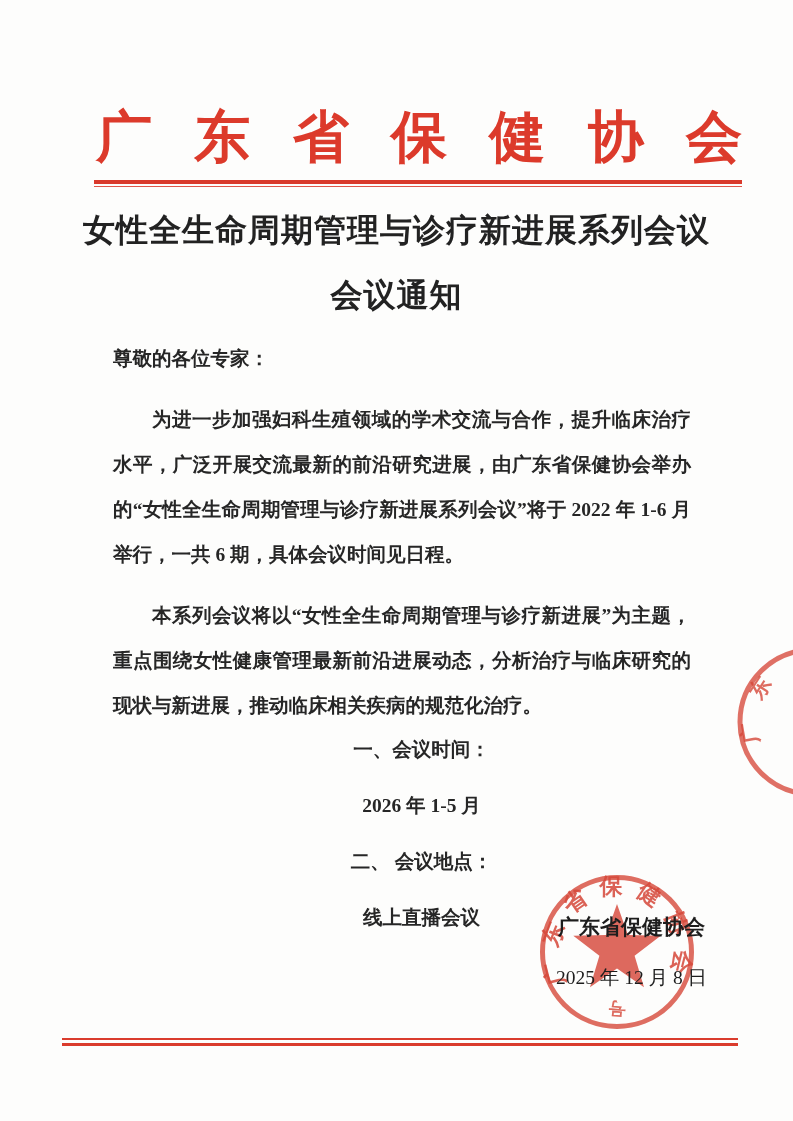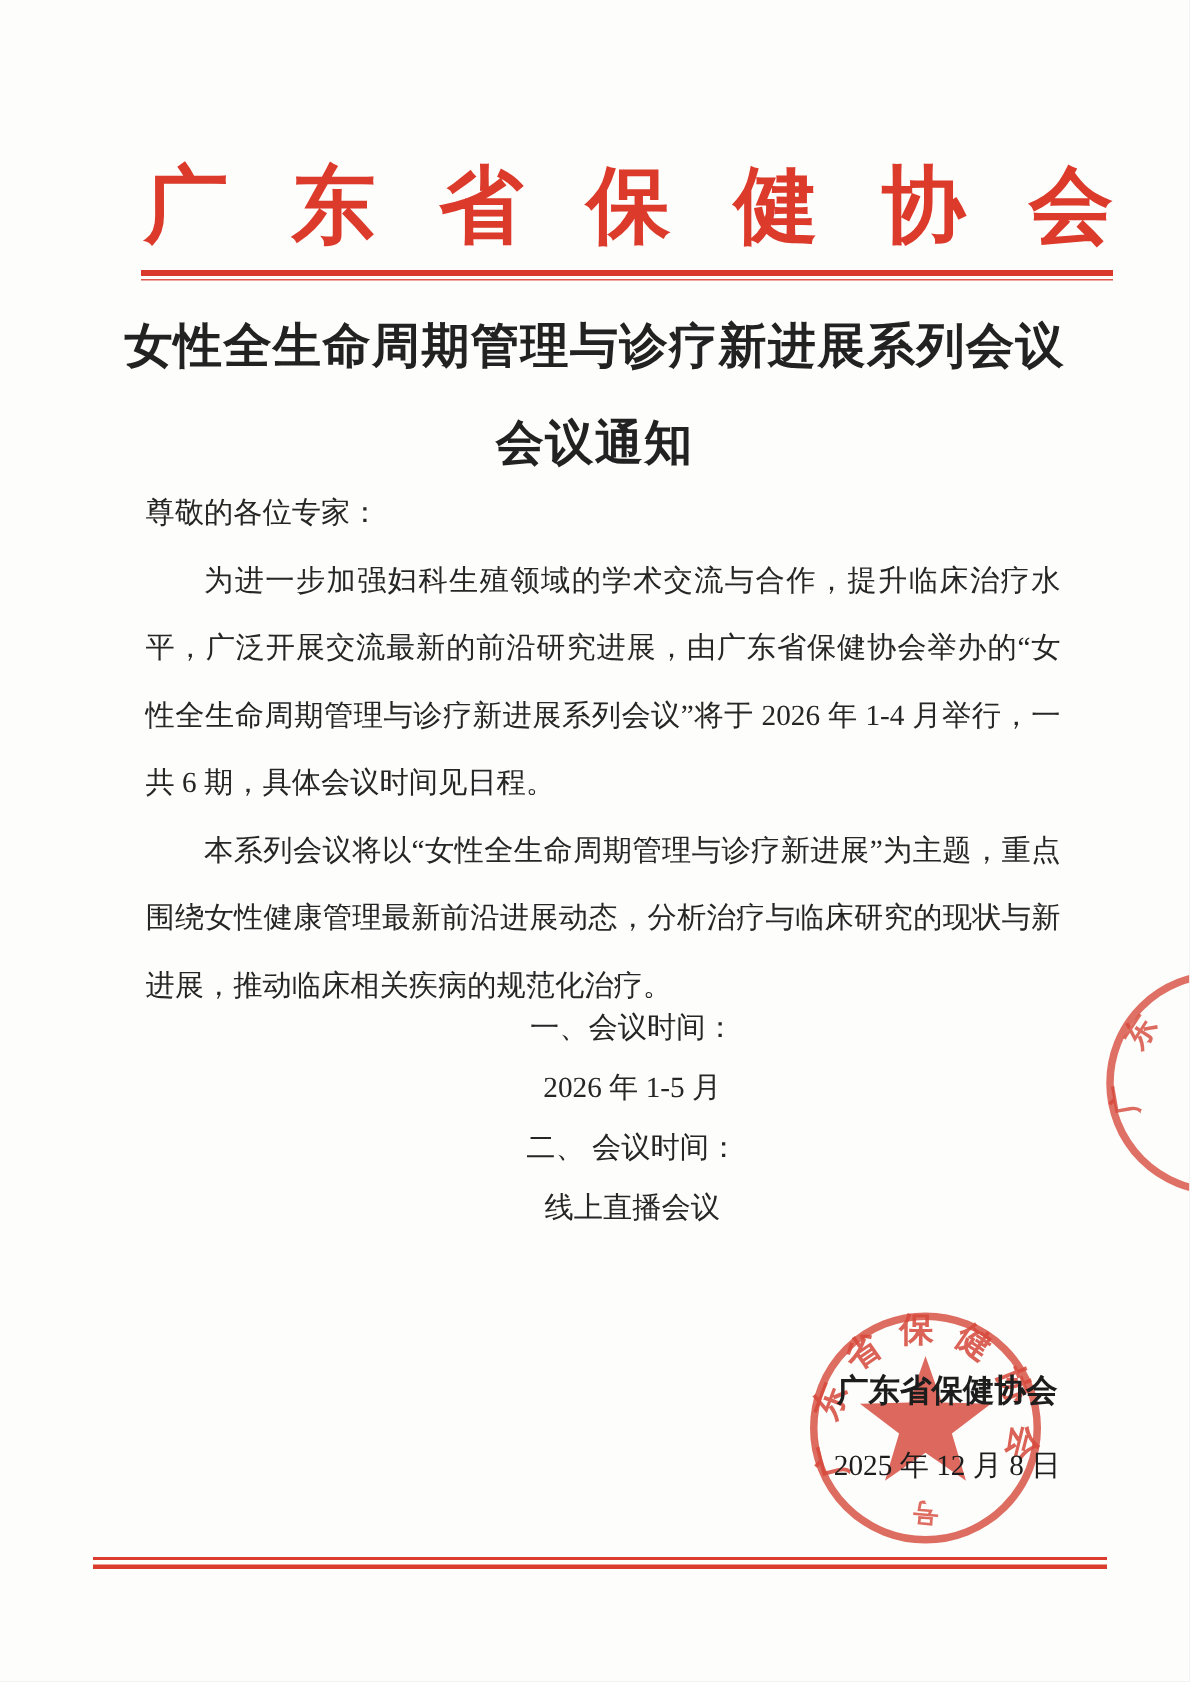--- a/index.html
+++ b/index.html
@@ -30,21 +30,21 @@
     font-weight:700;font-size:32px;line-height:1.2;color:#222;
     letter-spacing:1px;
   }
   .doc-title.line1{top:211px;}
   .doc-title.line2{top:276px;}
   
   .body-text{
     position:absolute;left:97px;top:320px;width:610px;
     font-size:19.5px;
   }
-  .body-text p{margin:0;line-height:45px;text-align:justify;text-justify:inter-ideograph;}
+  .body-text p{margin:16px;line-height:45px;text-align:justify;text-justify:inter-ideograph;font-weight:bold;}
   .body-text p.no-indent{text-indent:0;}
   .body-text p.indent{text-indent:2em;}
   .body-list{margin-top:-14px;}
   .body-list p{line-height:40px;text-indent:2em;text-align:center;}
   
   .signature{
     position:absolute;top:912px;right:86px;text-align:center;z-index:3;
   }
   .signature .sig-org{font-weight:700;font-size:21px;line-height:30px;color:#1d1d1d;}
   .signature .sig-date{font-size:19.5px;line-height:24px;margin-top:24px;color:#1d1d1d;}
@@ -82,26 +82,26 @@
   <div class="header-rule">
     <div class="thick"></div>
     <div class="thin"></div>
   </div>
 
   <div class="doc-title line1">女性全生命周期管理与诊疗新进展系列会议</div>
   <div class="doc-title line2">会议通知</div>
 
   <div class="body-text">
     <p class="no-indent">尊敬的各位专家：</p>
-    <p class="indent">为进一步加强妇科生殖领域的学术交流与合作，提升临床治疗水平，广泛开展交流最新的前沿研究进展，由广东省保健协会举办的“女性全生命周期管理与诊疗新进展系列会议”将于 2026 年 1-4 月举行，一共 6 期，具体会议时间见日程。</p>
+    <p class="indent">为进一步加强妇科生殖领域的学术交流与合作，提升临床治疗水平，广泛开展交流最新的前沿研究进展，由广东省保健协会举办的“女性全生命周期管理与诊疗新进展系列会议”将于 2022 年 1-6 月举行，一共 6 期，具体会议时间见日程。</p>
     <p class="indent">本系列会议将以“女性全生命周期管理与诊疗新进展”为主题，重点围绕女性健康管理最新前沿进展动态，分析治疗与临床研究的现状与新进展，推动临床相关疾病的规范化治疗。</p>
     <div class="body-list">
       <p>一、会议时间：</p>
       <p>2026 年 1-5 月</p>
-      <p>二、 会议时间：</p>
+      <p>二、 会议地点：</p>
       <p>线上直播会议</p>
     </div>
   </div>
 
   <svg class="seal-svg" width="180" height="180" viewBox="0 0 180 180">
     <defs>
       <path id="sealArc" d="M 42.5 123.3 A 58 58 0 1 1 137.5 123.3" fill="none"></path>
     </defs>
     <circle cx="90" cy="90" r="74.5" fill="none" stroke="#d6483a" stroke-width="5" opacity="0.8"></circle>
     <polygon transform="translate(90,88)" points="0,-46 10.9,-15 43.7,-14.2 17.6,5.7 27,37.2 0,18.5 -27,37.2 -17.6,5.7 -43.7,-14.2 -10.9,-15" fill="#d6483a" opacity="0.82"></polygon>

